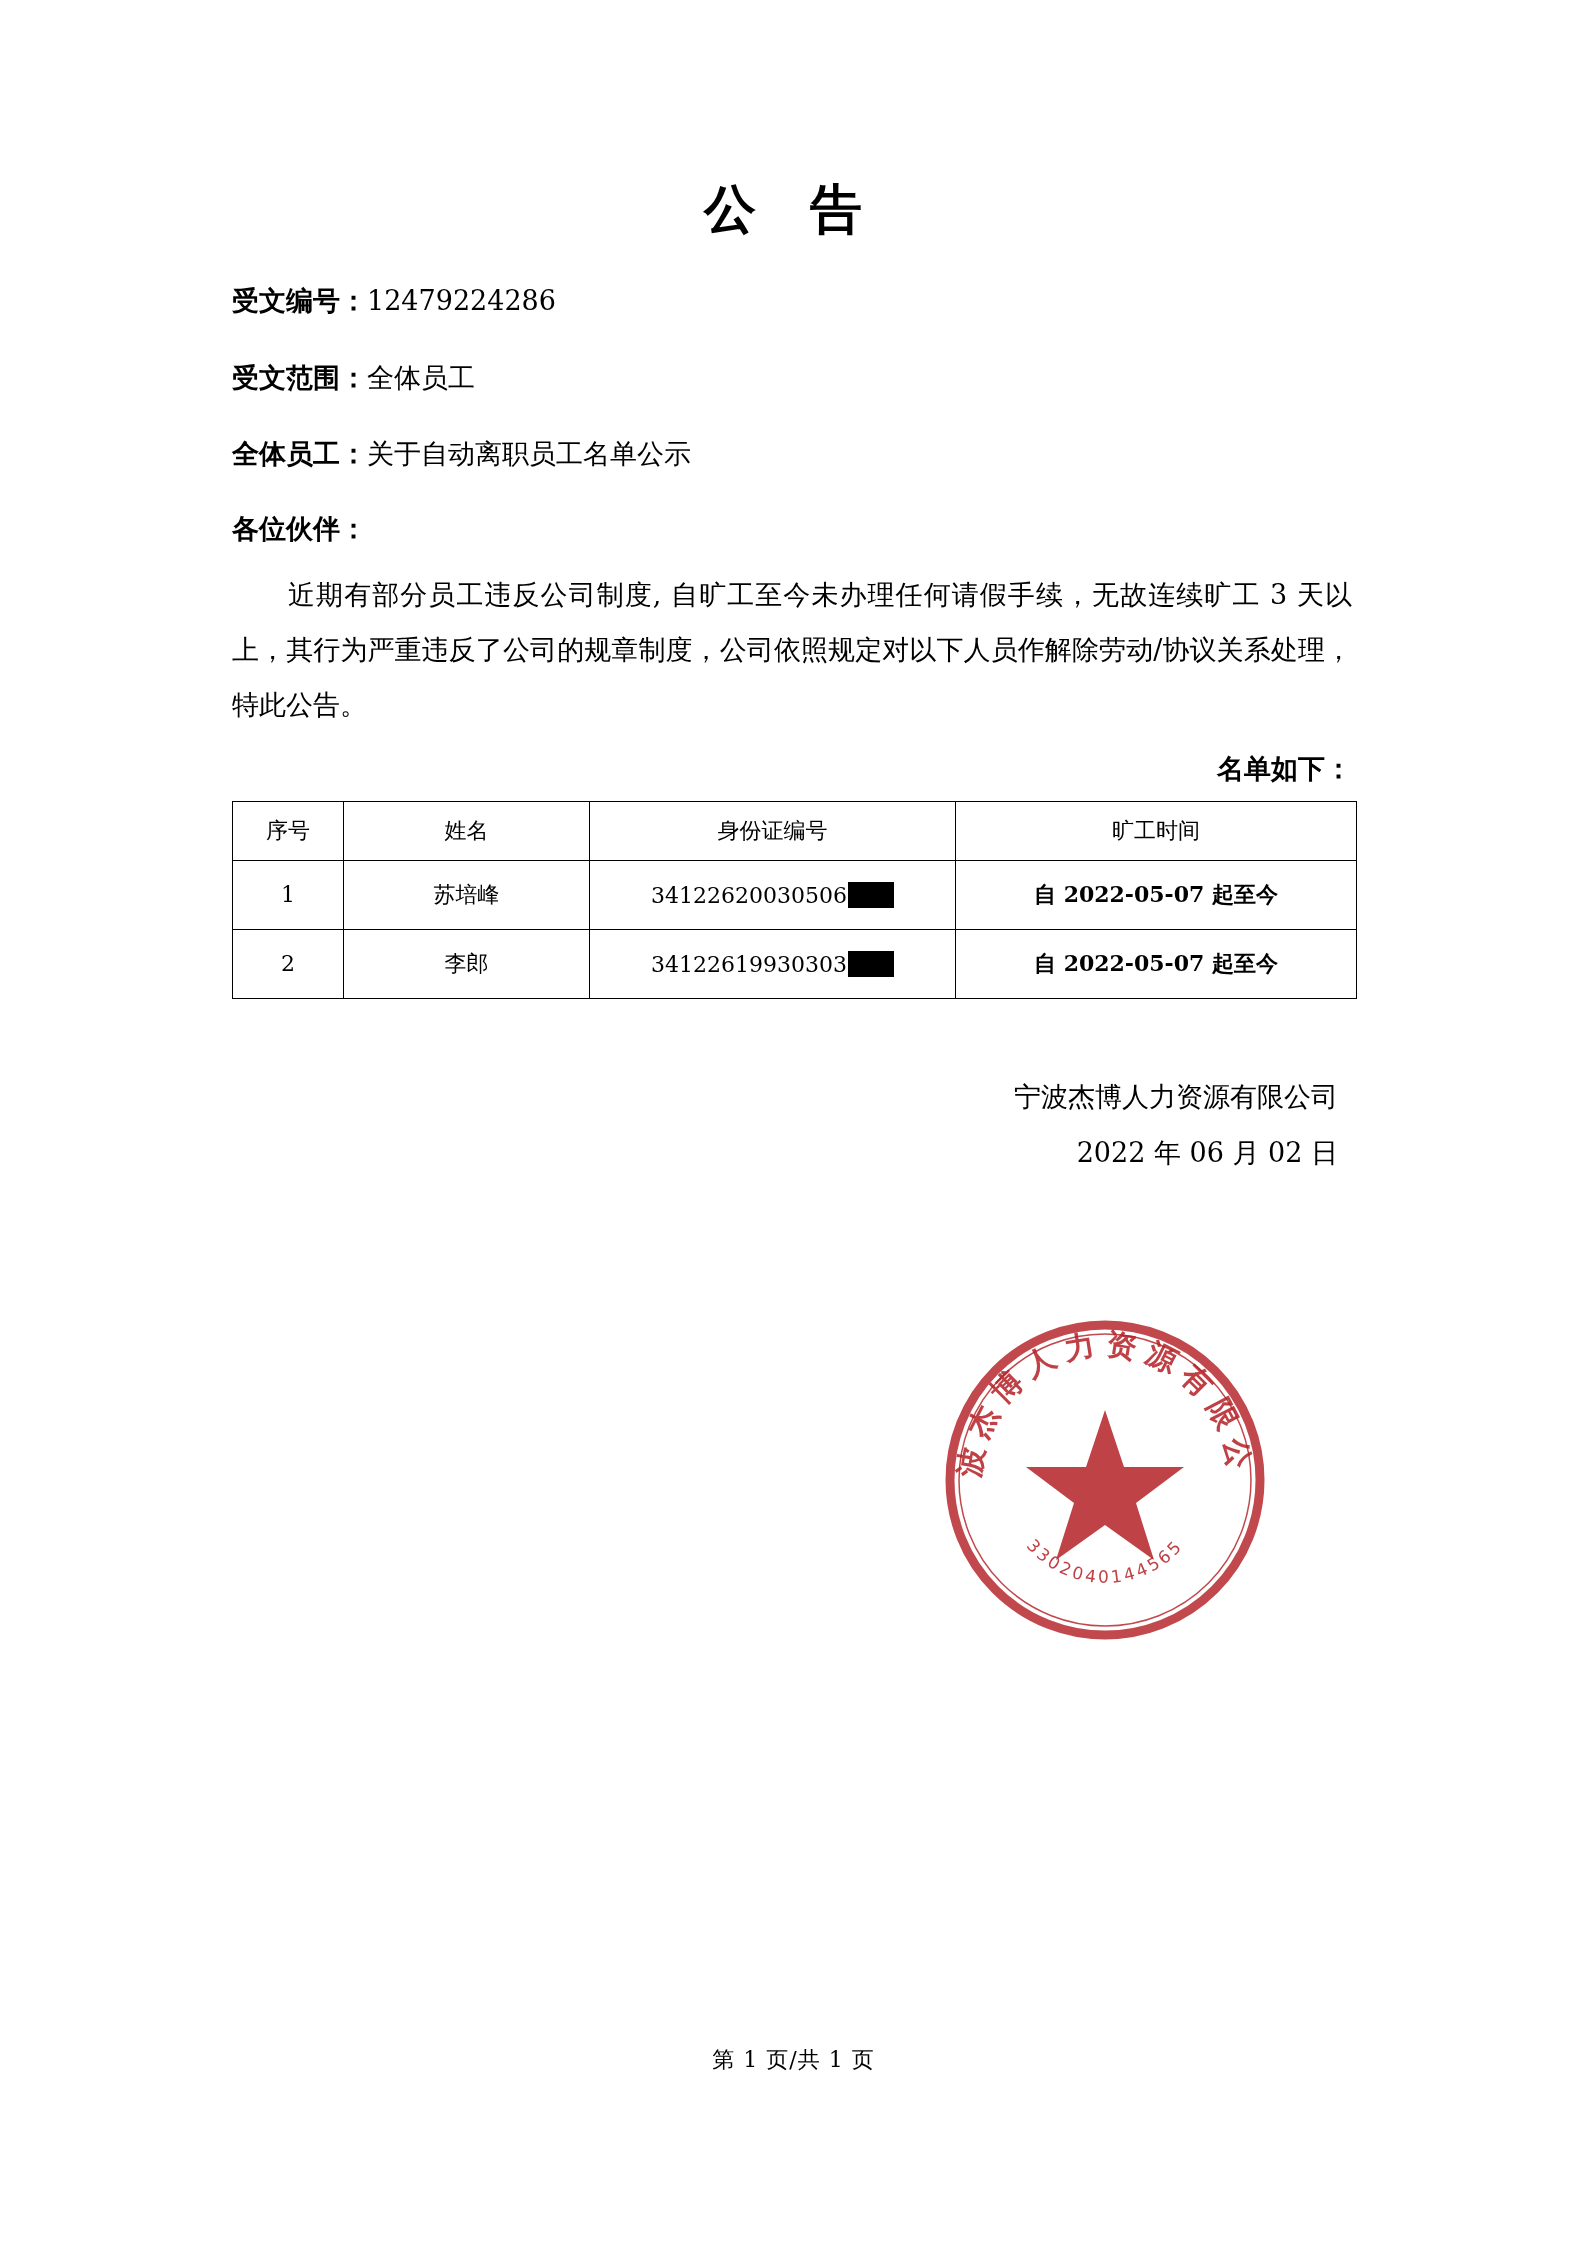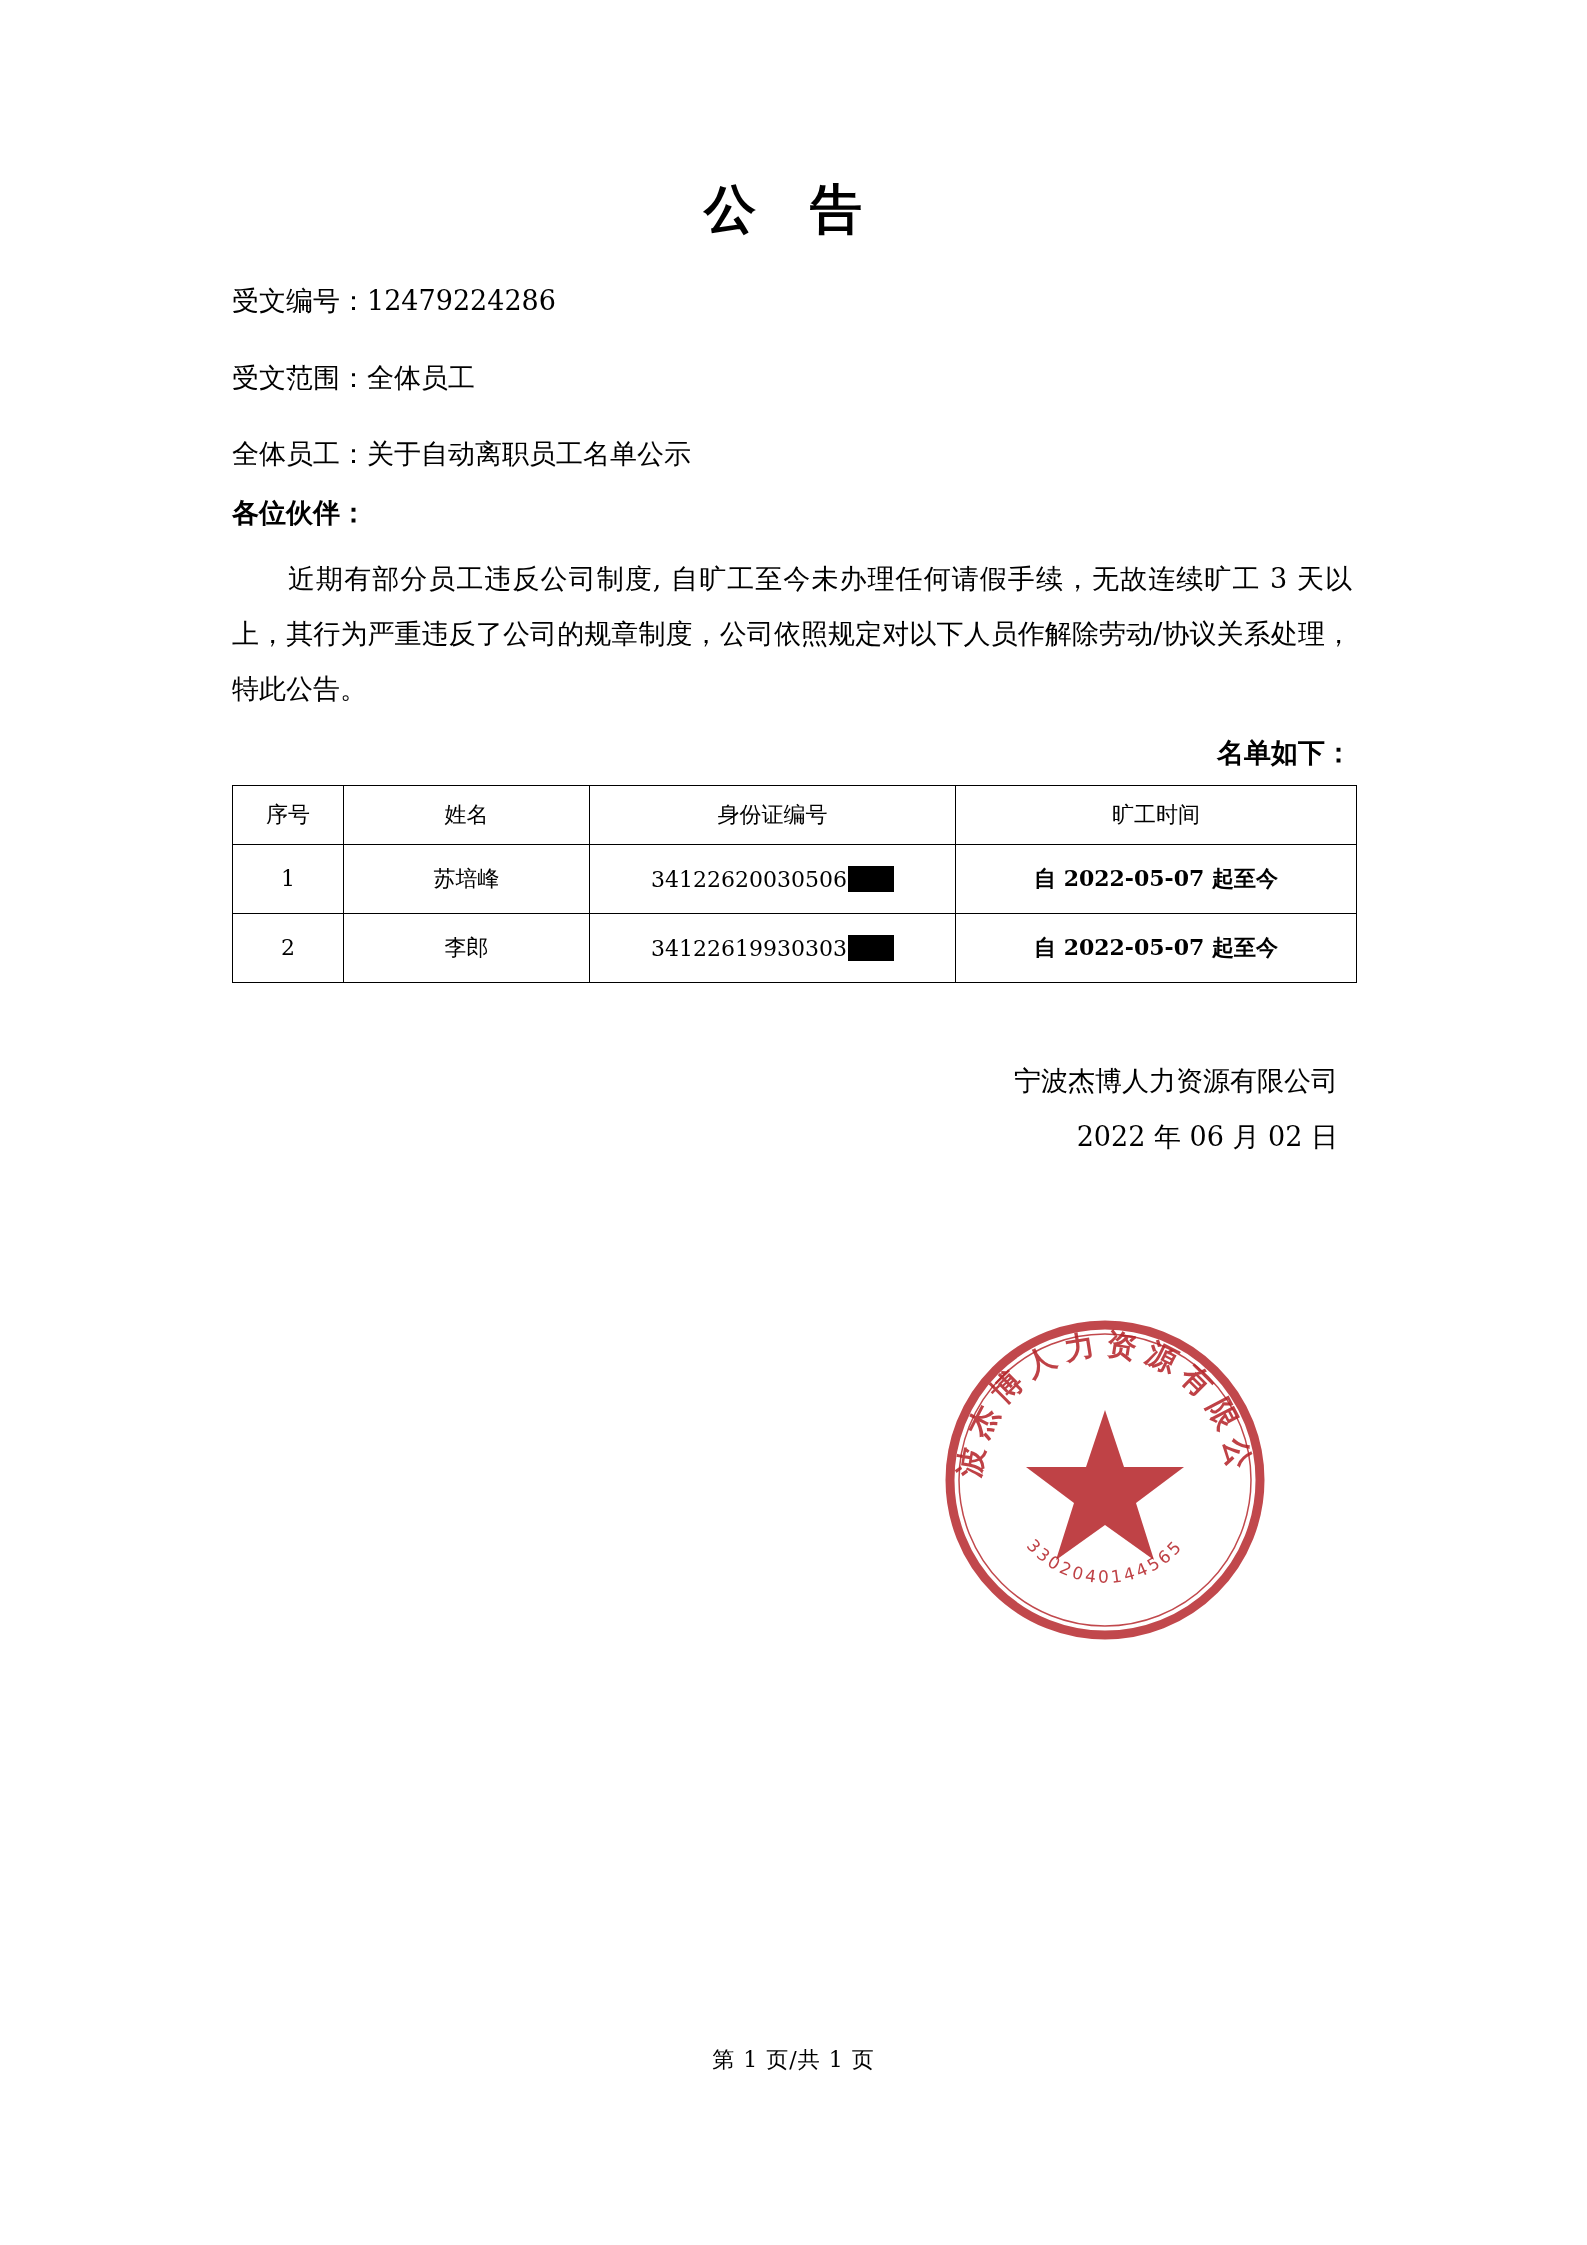--- a/index.html
+++ b/index.html
@@ -34,28 +34,28 @@
     letter-spacing: 18px;
     margin-top: 175px;
     font-family: "DejaVu Serif", "Liberation Serif", serif;
   }
   .field-row {
     font-size: 27px;
     margin-top: 36px;
     line-height: 1.5;
   }
   .field-label {
-    font-weight: normal;
+    font-weight: bold;
   }
   .field-value {
     font-weight: normal;
   }
   .greet {
     font-size: 27px;
-    margin-top: 20px;
+    margin-top: 36px;
     font-weight: bold;
   }
   .para {
     font-size: 27px;
     line-height: 2.05;
     margin-top: 20px;
     text-align: justify;
     text-justify: inter-ideograph;
     text-indent: 56px;
   }

